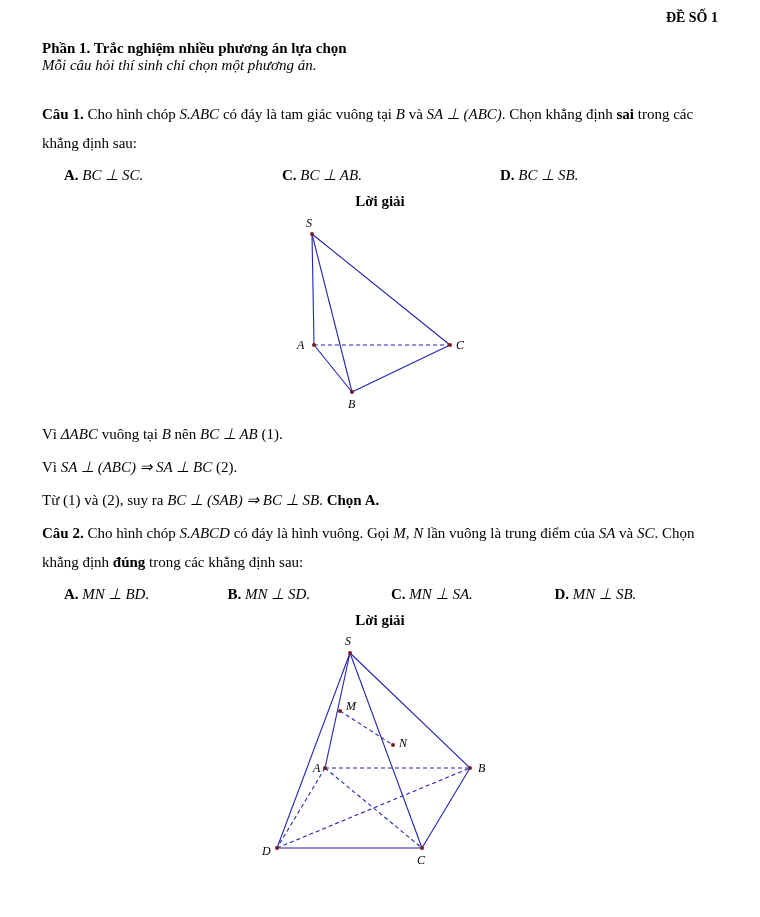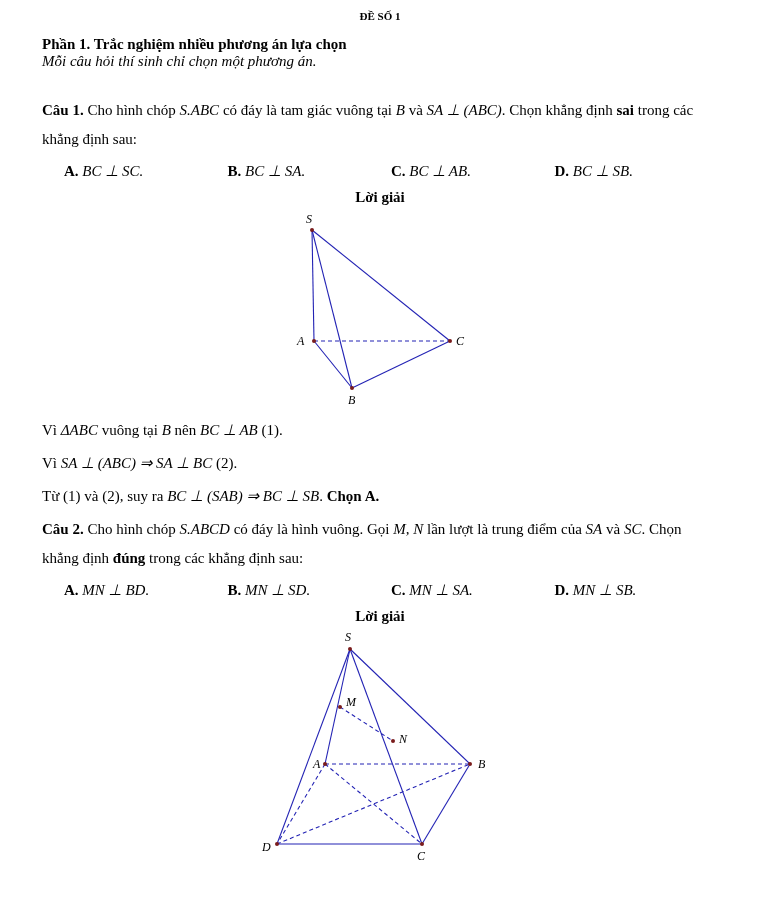--- a/index.html
+++ b/index.html
@@ -3,21 +3,21 @@
 <meta charset="utf-8">
 <style>
   * { margin: 0; padding: 0; box-sizing: border-box; }
   html, body { background: #ffffff; }
   body {
     width: 760px; height: 917px; overflow: hidden;
     font-family: "Liberation Serif", serif;
     font-size: 15px; color: #000;
   }
   .page { padding: 8px 42px 0 42px; }
-  .title { text-align: center; font-weight: bold; font-size: 11px; margin: 2px 0 14px 0; }
+  .title { text-align: right; font-weight: bold; font-size: 14px; margin: 2px 0 14px 0; }
   .part-heading { font-weight: bold; }
   .instruction { font-style: italic; margin-bottom: 26px; }
   .para { line-height: 29px; margin-bottom: 3px; }
   .sol-para { line-height: 29px; margin-bottom: 4px; }
   .math { }
   b { font-weight: bold; }
   .options { display: flex; padding-left: 22px; margin-bottom: 3px; }
   .option { flex: 1; line-height: 29px; }
   .solution-heading { text-align: center; font-weight: bold; margin: 2px 0 4px 0; }
   .fig-wrap { display: flex; justify-content: center; margin: 2px 0 6px 0; }
@@ -37,21 +37,20 @@
   <div class="title">ĐỀ SỐ 1</div>
 
   <div class="part-heading">Phần 1. Trắc nghiệm nhiều phương án lựa chọn</div>
 
   <div class="instruction">Mỗi câu hỏi thí sinh chỉ chọn một phương án.</div>
 
   <p class="para"><b>Câu 1.</b><span> Cho hình chóp </span><i class="math">S.ABC</i><span> có đáy là tam giác vuông tại </span><i class="math">B</i><span> và </span><i class="math">SA ⊥ (ABC)</i><span>. Chọn khẳng định </span><b>sai</b><span> trong các khẳng định sau:</span></p>
 
   <div class="options">
     <div class="option"><b>A. </b><i class="math">BC ⊥ SC.</i></div>
-    <div class="option"><b>B. </b><i class="math">BC ⊥ SA.</i></div>
     <div class="option"><b>C. </b><i class="math">BC ⊥ AB.</i></div>
     <div class="option"><b>D. </b><i class="math">BC ⊥ SB.</i></div>
   </div>
 
   <div class="solution-heading">Lời giải</div>
 
   <div class="fig-wrap">
     <svg class="fig" width="260" height="200" viewBox="0 0 260 200">
       <line x1="62" y1="20" x2="64" y2="131"></line>
       <line x1="62" y1="20" x2="200" y2="131"></line>
@@ -69,21 +68,21 @@
       <text x="98" y="194">B</text>
     </svg>
   </div>
 
   <p class="sol-para"><span>Vì </span><i class="math">ΔABC</i><span> vuông tại </span><i class="math">B</i><span> nên </span><i class="math">BC ⊥ AB</i><span> (1).</span></p>
 
   <p class="sol-para"><span>Vì </span><i class="math">SA ⊥ (ABC) ⇒ SA ⊥ BC</i><span> (2).</span></p>
 
   <p class="sol-para"><span>Từ (1) và (2), suy ra </span><i class="math">BC ⊥ (SAB) ⇒ BC ⊥ SB</i><span>. </span><b>Chọn A.</b></p>
 
-  <p class="para"><b>Câu 2.</b><span> Cho hình chóp </span><i class="math">S.ABCD</i><span> có đáy là hình vuông. Gọi </span><i class="math">M, N</i><span> lần lượt là trung điểm của </span><i class="math">SA</i><span> và </span><i class="math">SC</i><span>. Chọn khẳng định </span><b>đúng</b><span> trong các khẳng định sau:</span></p>
+  <p class="para"><b>Câu 2.</b><span> Cho hình chóp </span><i class="math">S.ABCD</i><span> có đáy là hình vuông. Gọi </span><i class="math">M, N</i><span> lần vuông là trung điểm của </span><i class="math">SA</i><span> và </span><i class="math">SC</i><span>. Chọn khẳng định </span><b>đúng</b><span> trong các khẳng định sau:</span></p>
 
   <div class="options">
     <div class="option"><b>A. </b><i class="math">MN ⊥ BD.</i></div>
     <div class="option"><b>B. </b><i class="math">MN ⊥ SD.</i></div>
     <div class="option"><b>C. </b><i class="math">MN ⊥ SA.</i></div>
     <div class="option"><b>D. </b><i class="math">MN ⊥ SB.</i></div>
   </div>
 
   <div class="solution-heading">Lời giải</div>
 

